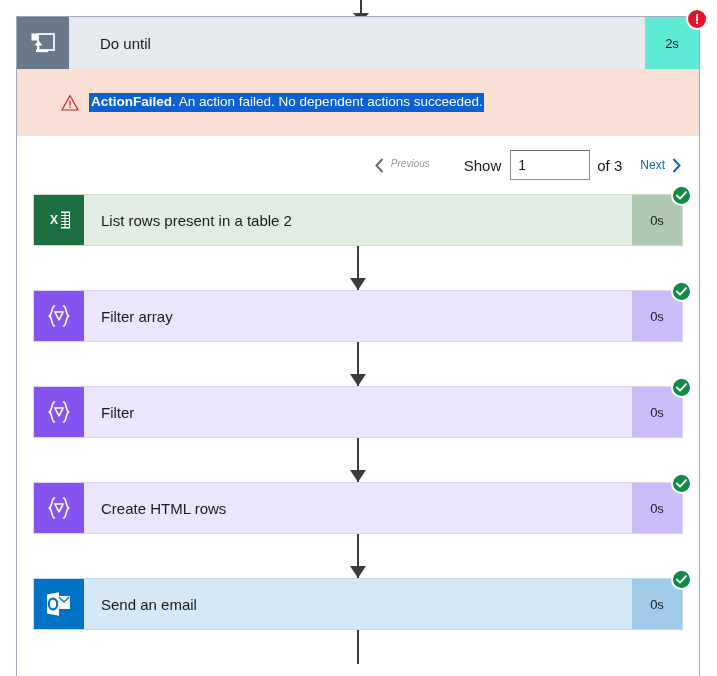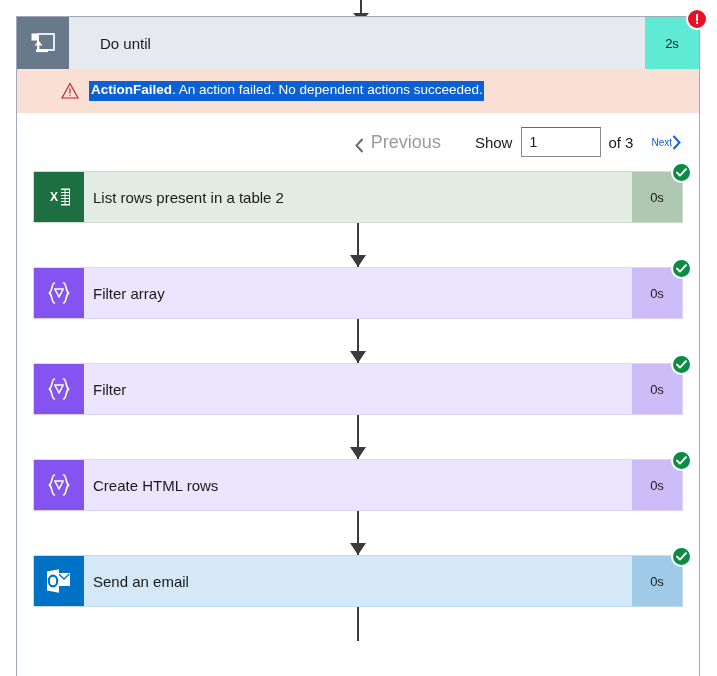--- a/index.html
+++ b/index.html
@@ -90,21 +90,21 @@
     justify-content: center;
     color: #ffffff;
     font-size: 14px;
     font-weight: bold;
     line-height: 1;
   }
 
   
   .error-banner {
     background: #fadfd4;
-    height: 44px;
+    height: 67px;
     display: flex;
     align-items: center;
     padding-left: 44px;
     box-sizing: border-box;
   }
   .warn-icon {
     width: 18px;
     height: 18px;
     margin-right: 10px;
     flex: 0 0 auto;
@@ -124,31 +124,33 @@
     height: 58px;
     display: flex;
     align-items: center;
     justify-content: flex-end;
     padding-right: 18px;
     box-sizing: border-box;
     background: #ffffff;
   }
   .pager-prev {
     display: flex;
-    align-items: flex-end;
+    align-items: flex-start;
     gap: 7px;
     color: #9b9b9b;
-    font-size: 18px;
+    font-size: 10px;
     cursor: default;
+    font-style: italic;
   }
   .pager-next {
     display: flex;
     align-items: center;
+    gap: 7px;
     color: #0f62d0;
-    font-size: 10px;
+    font-size: 12px;
     cursor: pointer;
     margin-left: 18px;
     text-align: center;
   }
   .chev { display:block; }
   .pager-show {
     font-size: 15px;
     color: #1b1b1b;
     margin-left: 34px;
     margin-right: 9px;
@@ -192,21 +194,21 @@
     width: 50px;
     min-width: 50px;
     display: flex;
     align-items: center;
     justify-content: center;
   }
   .card-title {
     flex: 1;
     display: flex;
     align-items: center;
-    padding-left: 9px;
+    padding-left: 17px;
     font-size: 15px;
     color: #1b1b1b;
   }
   .card-duration {
     width: 50px;
     min-width: 50px;
     display: flex;
     align-items: center;
     justify-content: center;
     font-size: 13px;

